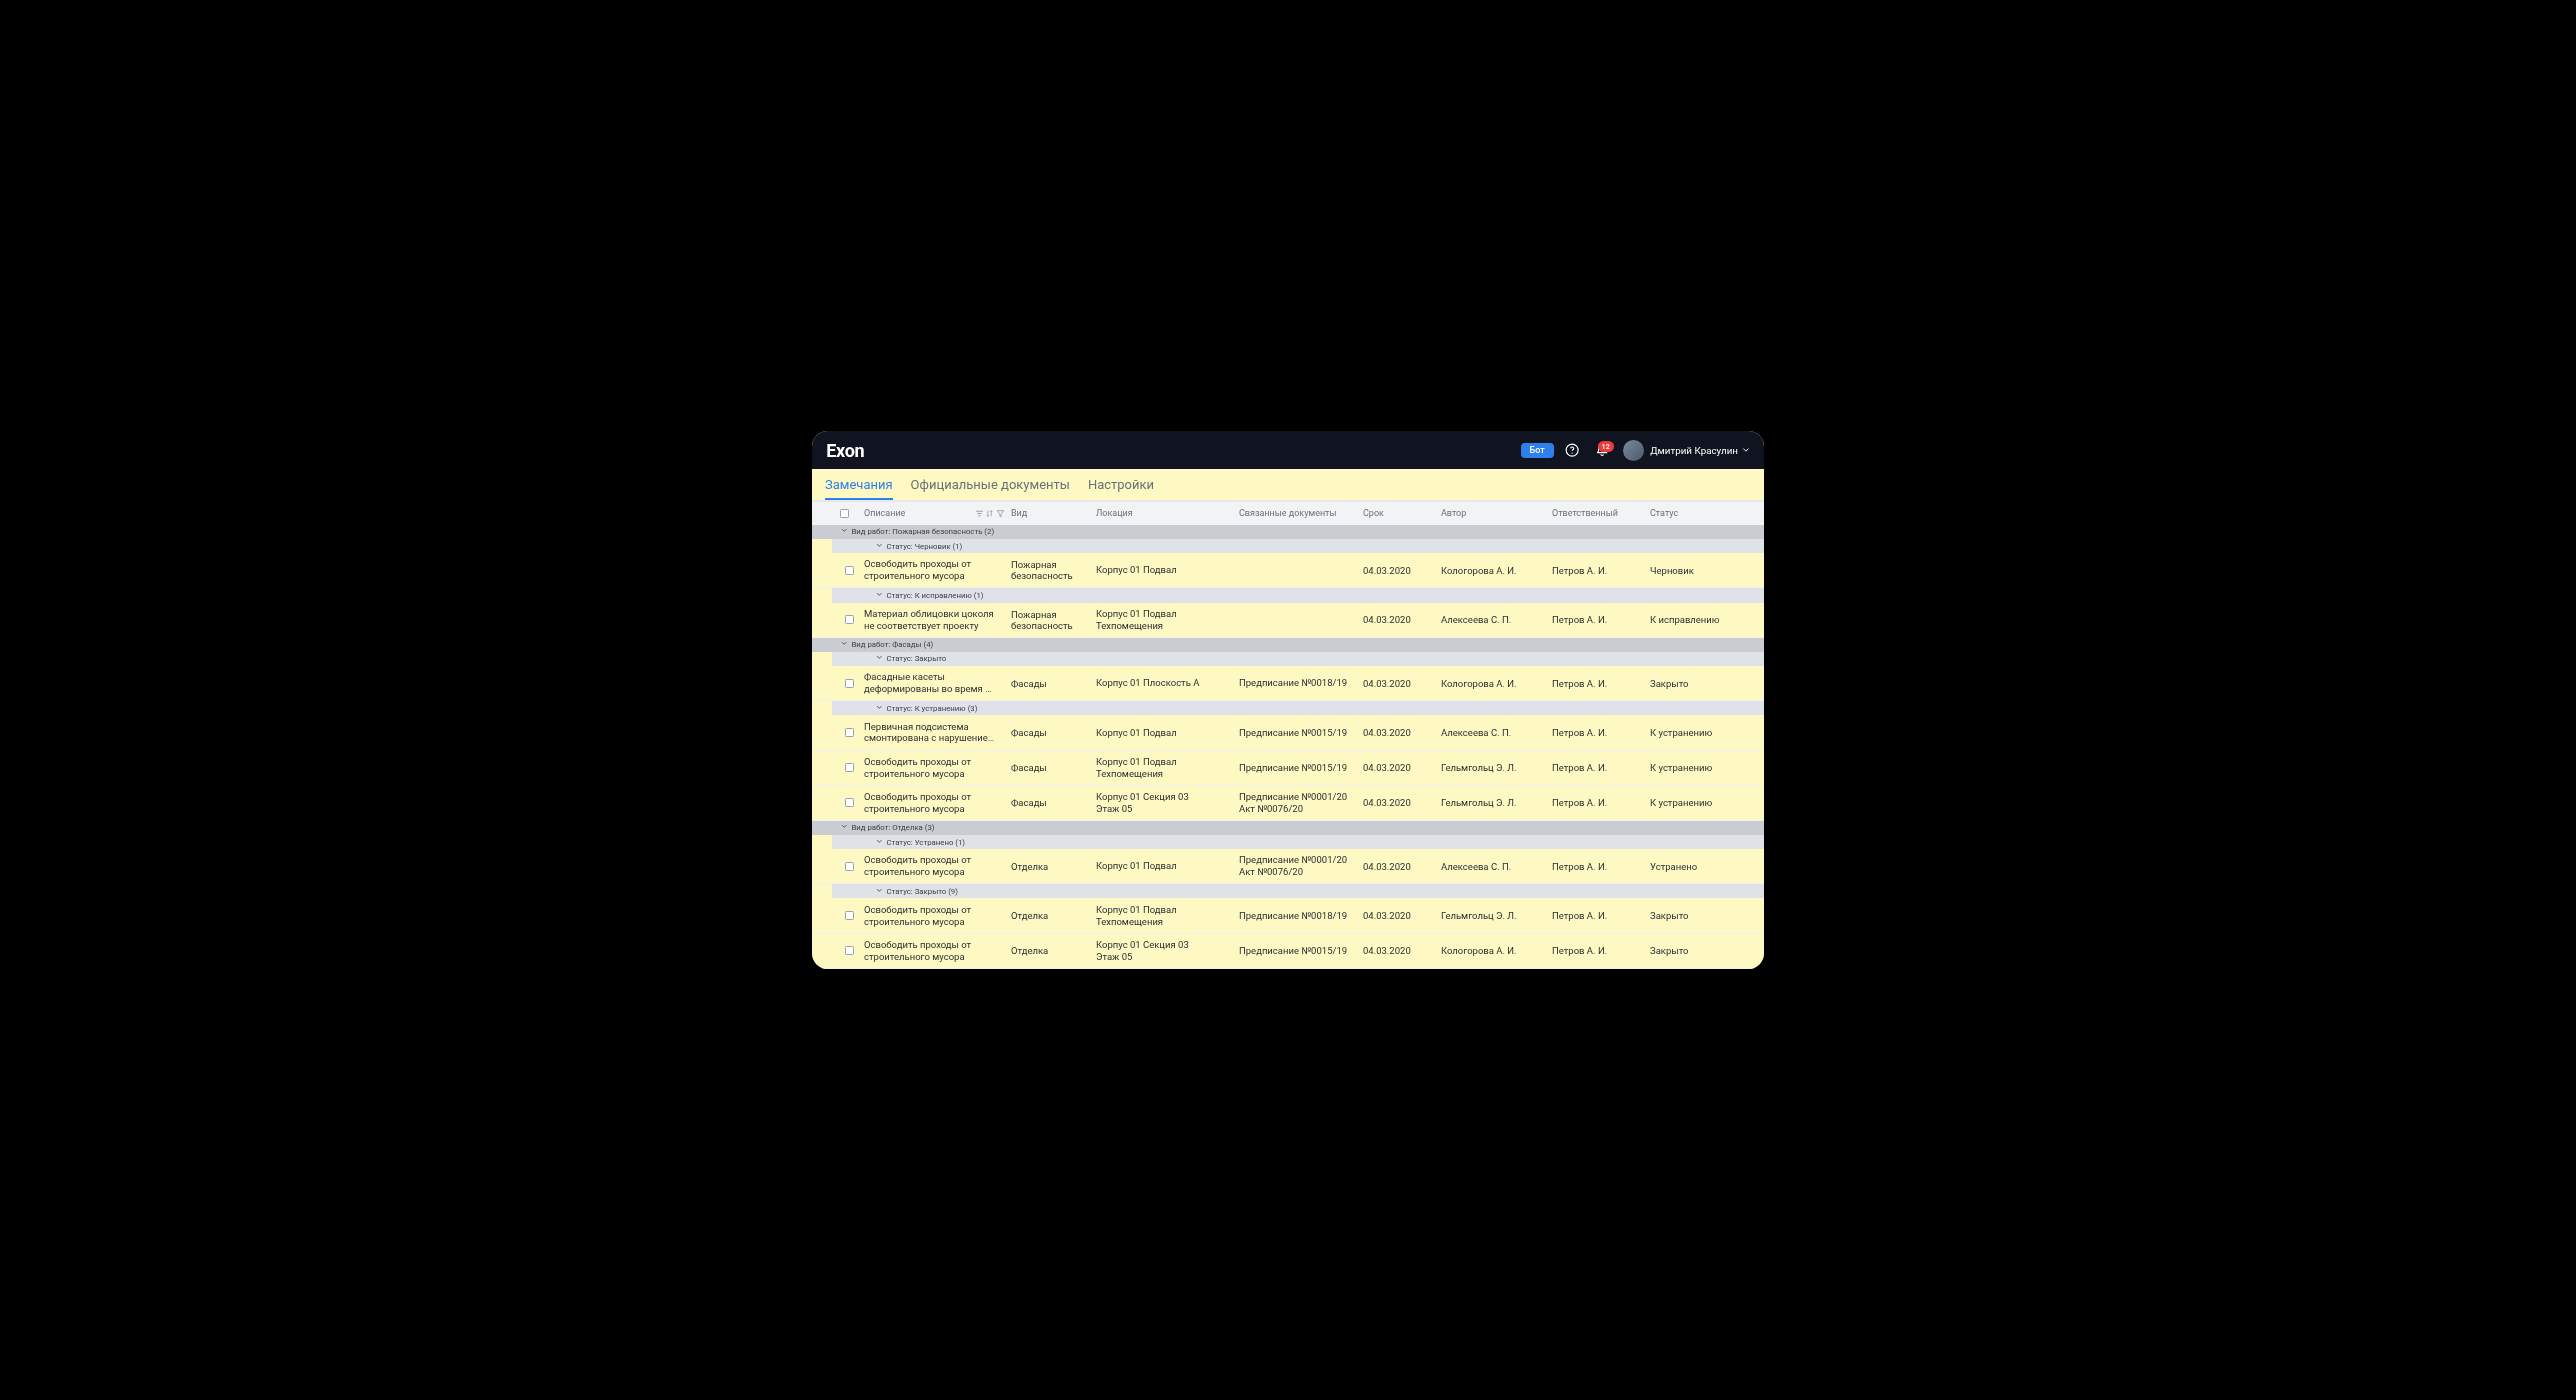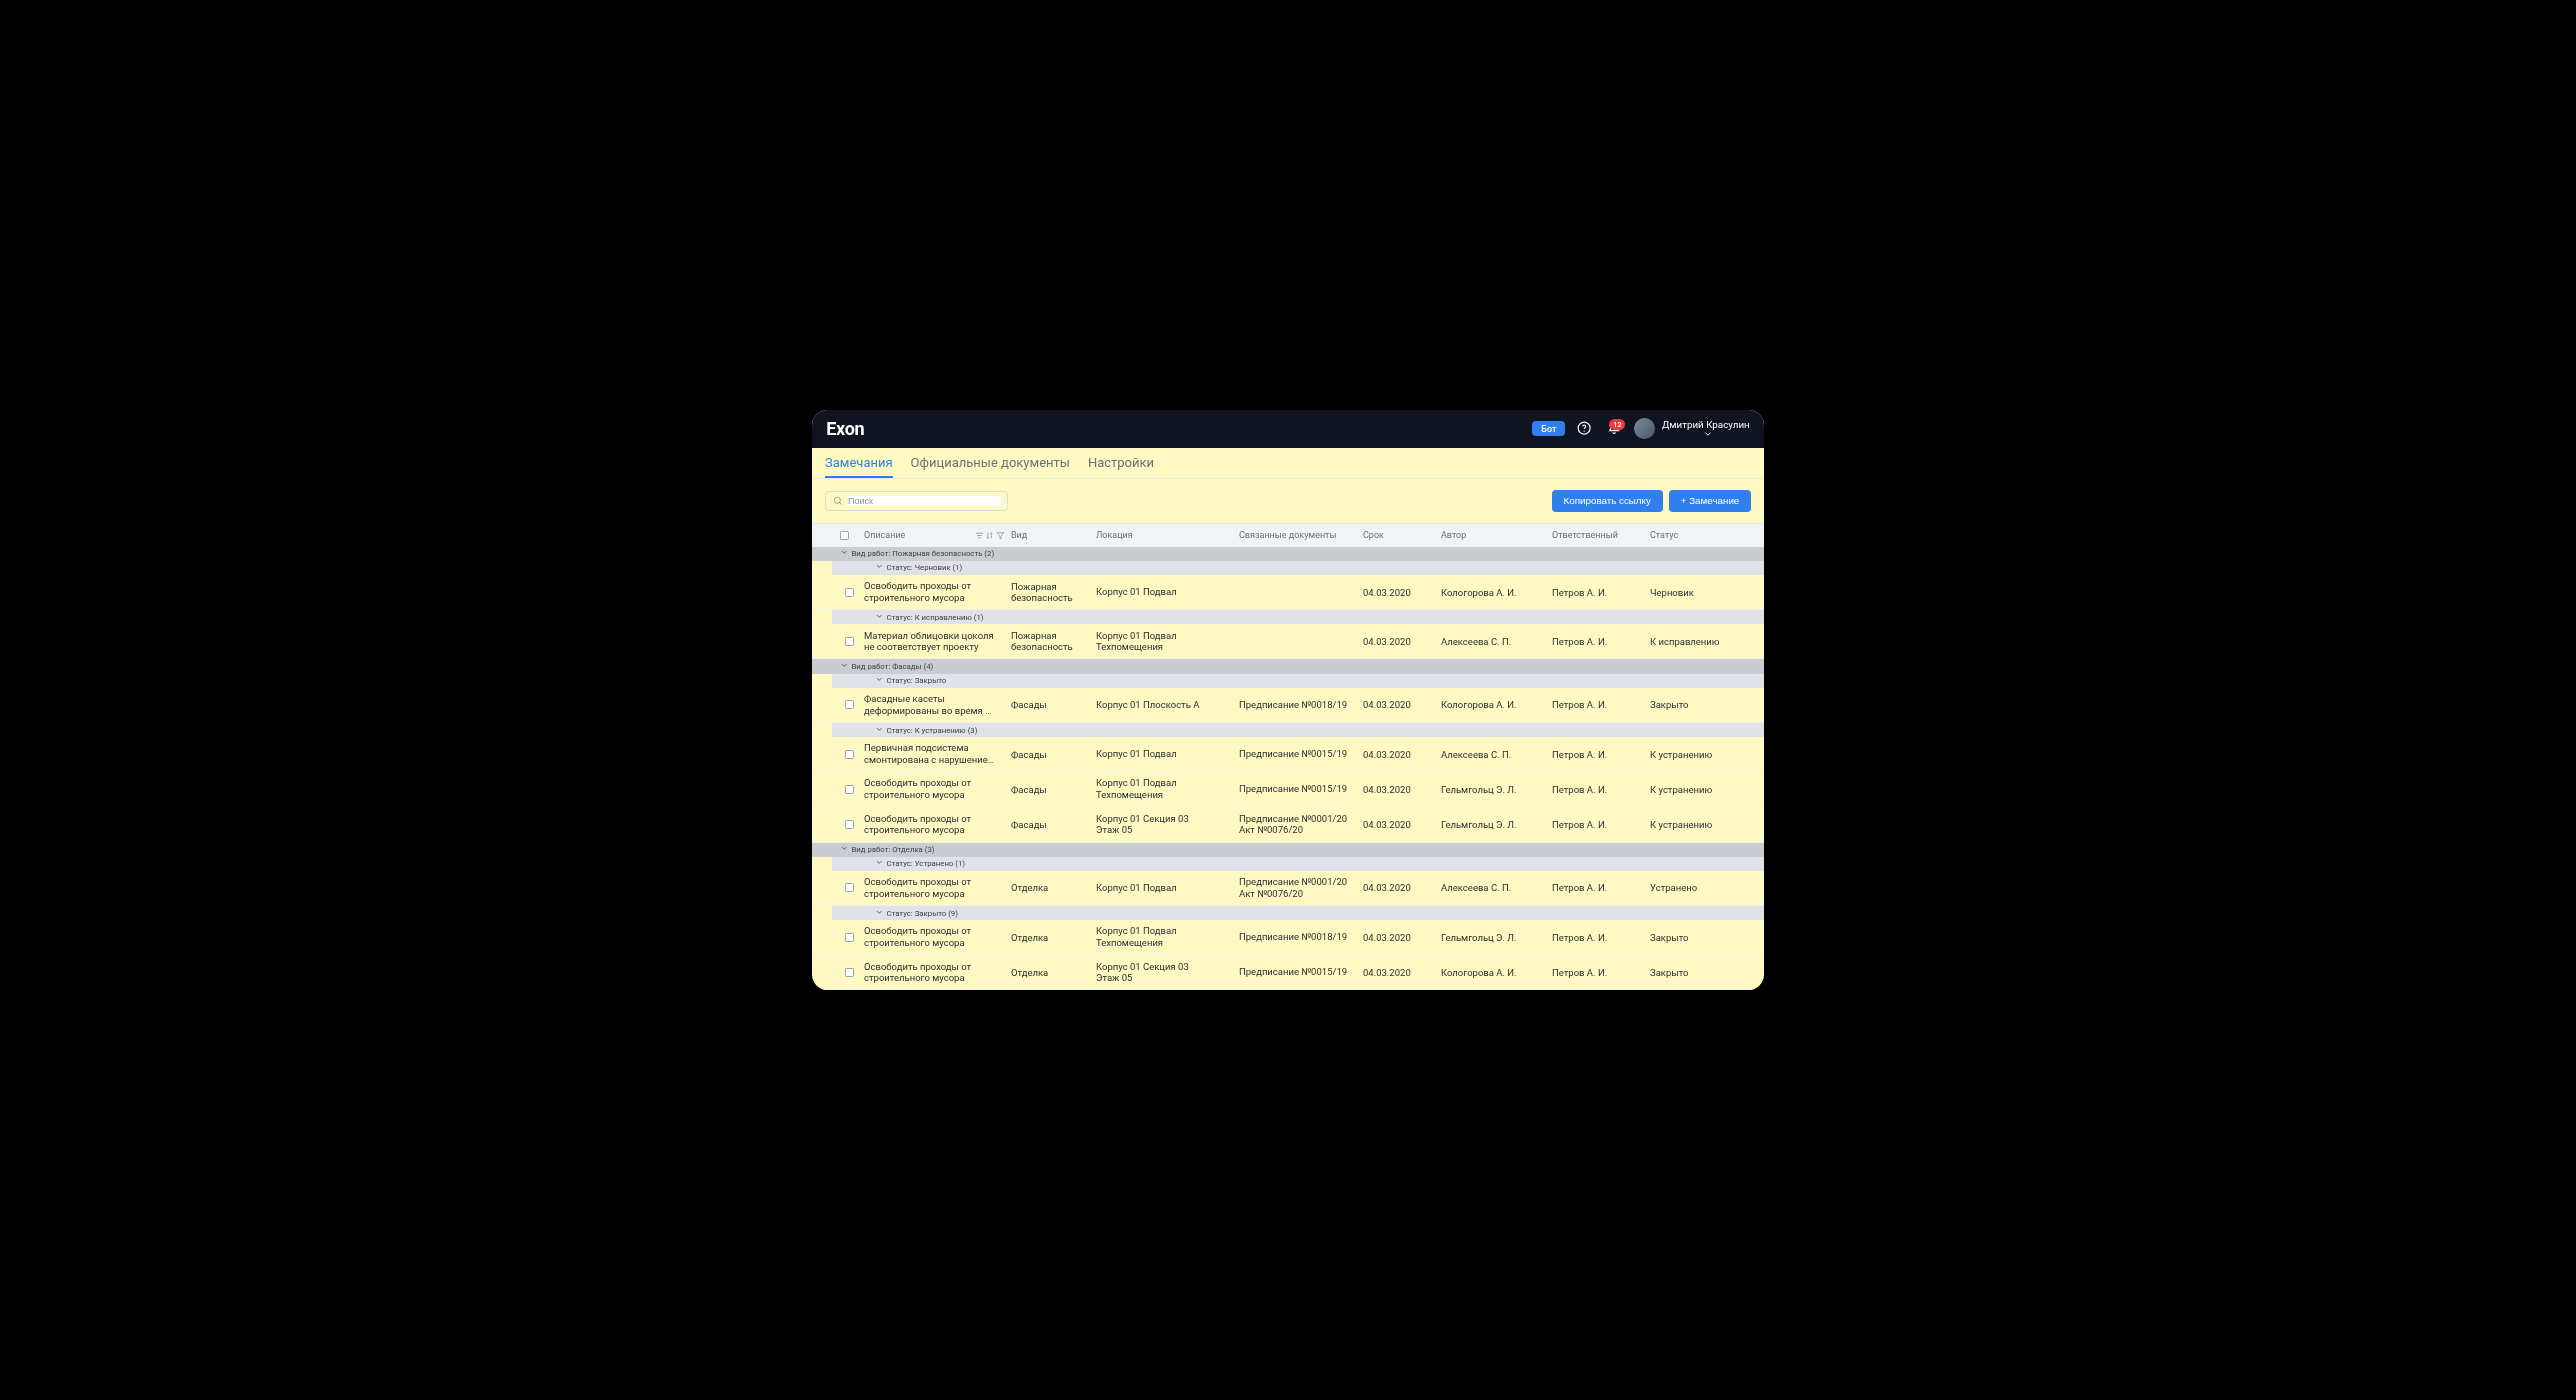--- a/index.html
+++ b/index.html
@@ -63,21 +63,21 @@
   line-height: 9px;
 }
 .avatar {
   width: 21px; height: 21px; border-radius: 50%;
   background: linear-gradient(135deg,#7a8a9a,#4a5a6a);
   margin-left: 9px;
 }
 .username {
   margin-left: 6.5px;
   font-size: 9.8px;
-  display: flex; align-items: center; flex-direction: column;
+  display: flex; align-items: center;
 }
 .chev { margin-left: 3.9px; }
 .tabs {
   display: flex;
   padding: 0 13px;
   border-bottom: 1.3px solid #e6e9ed;
   gap: 18px;
 }
 .tab {
   padding: 7.8px 0;
@@ -205,32 +205,20 @@
         </svg>
     </div>
   </div>
 
   <div class="tabs">
     <div class="tab active">Замечания</div>
     <div class="tab">Официальные документы</div>
     <div class="tab">Настройки</div>
   </div>
 
-  <div class="toolbar">
-    <div class="search">
-      <svg width="10.4" height="10.4" viewBox="0 0 24 24">
-          <circle cx="10" cy="10" r="7" stroke="#8a9098" stroke-width="2" fill="none"></circle>
-          <path d="M15 15l5 5" stroke="#8a9098" stroke-width="2"></path>
-        </svg>
-      <input placeholder="Поиск" style="">
-    </div>
-    <div class="top-spacer"></div>
-    <button class="btn">Копировать ссылку</button>
-    <button class="btn">+ Замечание</button>
-  </div>
 
   <div class="table">
     <div class="thead">
       <div class="col-chk">
           <div class="checkbox"></div>
         </div>
       <div class="col-desc">
         <span>Описание</span>
         <span class="th-icons">
           <svg width="9" height="9" viewBox="0 0 16 16">

